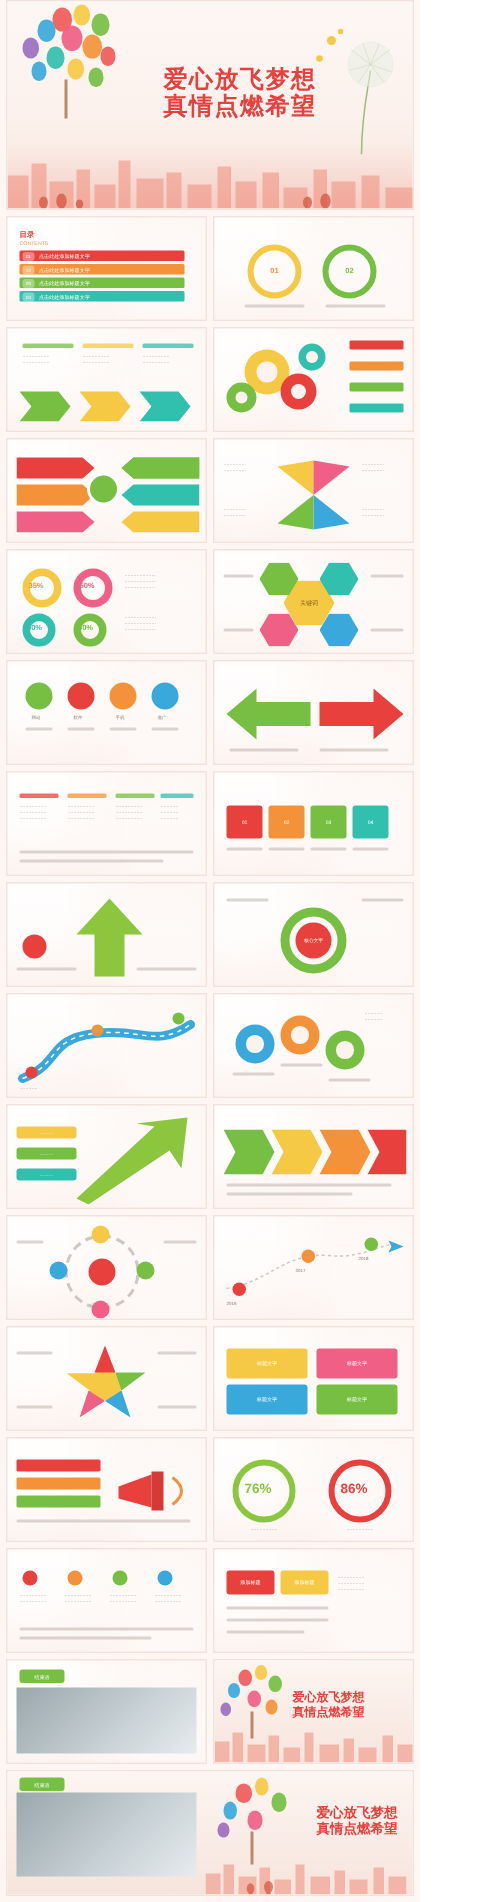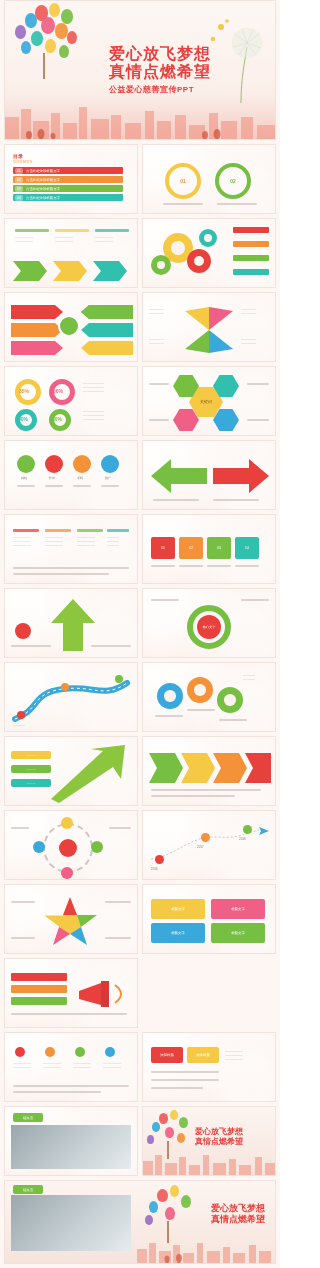--- a/index.html
+++ b/index.html
@@ -184,21 +184,20 @@
             <rect x="198.5" y="40" width="3" height="4"></rect>
           <ellipse cx="212" cy="39" rx="3.5" ry="5"></ellipse>
             <rect x="210.5" y="39" width="3" height="5"></rect>
         </g>
       </svg>
     </div>
 
     <div class="cover-title">
       <div class="ct-main">爱心放飞梦想</div>
       <div class="ct-main">真情点燃希望</div>
-      <div class="ct-sub">公益爱心慈善宣传PPT</div>
     </div>
   </div>
 
   <div class="slide half-l paper" style="top:144px;height:70px;">
     <div class="s-title" style="left:8px;top:8px;">目录</div>
     <div class="s-title s-title-en" style="left:8px;top:15px;">CONTENTS</div>
     <div class="bar" style="left:8px;top:22px;width:110px;height:7px;background:#e8403c;"></div>
     <div class="bar" style="left:8px;top:31px;width:110px;height:7px;background:#f4923a;"></div>
     <div class="bar" style="left:8px;top:40px;width:110px;height:7px;background:#76bf43;"></div>
     <div class="bar" style="left:8px;top:49px;width:110px;height:7px;background:#31bfae;"></div>
@@ -454,20 +453,28 @@
     <div class="bar" style="left:6px;top:26px;width:56px;height:8px;background:#f4923a;"></div>
     <div class="bar" style="left:6px;top:38px;width:56px;height:8px;background:#76bf43;"></div>
     <svg style="position:absolute;left:70px;top:16px;" width="56" height="40">
       <polygon points="4,16 26,8 26,30 4,24" fill="#e8403c"></polygon>
       <rect x="26" y="6" width="8" height="26" fill="#d43a36"></rect>
       <path d="M40 10 C48 16 48 22 40 28" stroke="#f4923a" stroke-width="2" fill="none"></path>
     </svg>
     <div class="txtline" style="left:6px;top:54px;width:116px;"></div>
   </div>
 
+  <div class="slide half-r paper" style="top:958px;height:70px;">
+    <div class="ring" style="left:12px;top:14px;width:42px;height:42px;border:4px solid #8cc63f;"></div>
+    <div class="ring" style="left:76px;top:14px;width:42px;height:42px;border:4px solid #e8403c;"></div>
+    <div class="bigpct" style="left:20px;top:28px;font-size:9px;color:#8cc63f;">76%</div>
+    <div class="bigpct" style="left:84px;top:28px;font-size:9px;color:#e8403c;">86%</div>
+    <div class="smalltext" style="left:12px;top:58px;width:42px;text-align:center;">………………</div>
+    <div class="smalltext" style="left:76px;top:58px;width:42px;text-align:center;">………………</div>
+  </div>
 
   <div class="slide half-l paper" style="top:1032px;height:70px;">
     <div class="circle" style="left:10px;top:14px;width:10px;height:10px;background:#e8403c;"></div>
     <div class="circle" style="left:40px;top:14px;width:10px;height:10px;background:#f4923a;"></div>
     <div class="circle" style="left:70px;top:14px;width:10px;height:10px;background:#76bf43;"></div>
     <div class="circle" style="left:100px;top:14px;width:10px;height:10px;background:#39a9dc;"></div>
     <div class="smalltext" style="left:8px;top:28px;width:26px;">………………<br>………………</div>
     <div class="smalltext" style="left:38px;top:28px;width:26px;">………………<br>………………</div>
     <div class="smalltext" style="left:68px;top:28px;width:26px;">………………<br>………………</div>
     <div class="smalltext" style="left:98px;top:28px;width:26px;">………………<br>………………</div>

